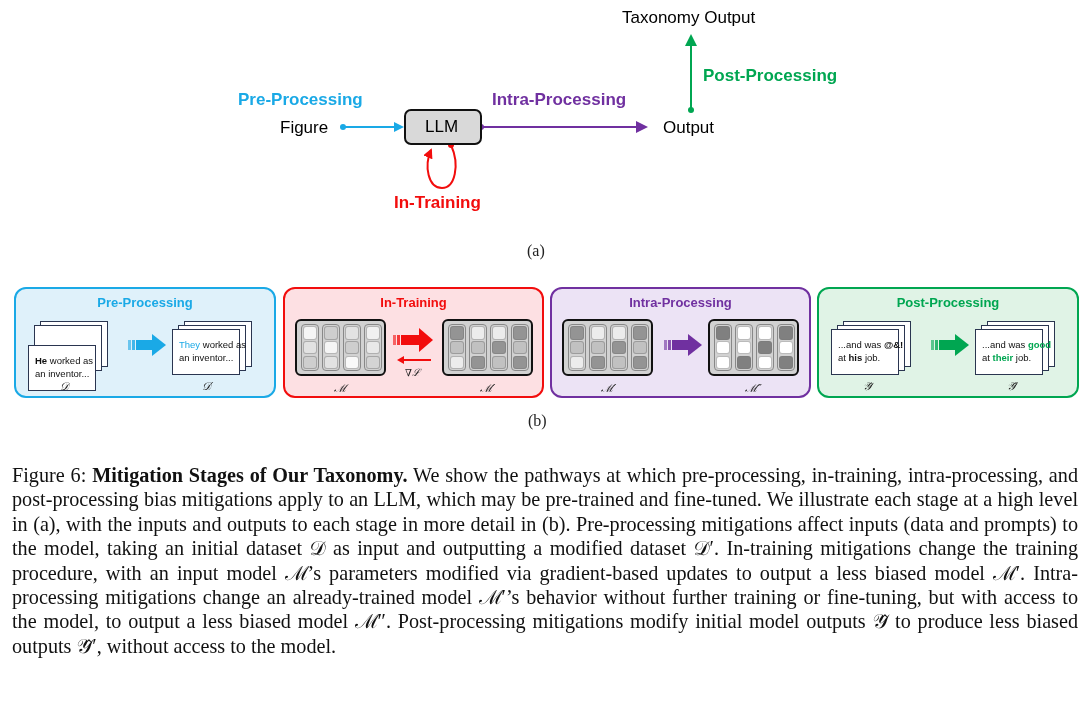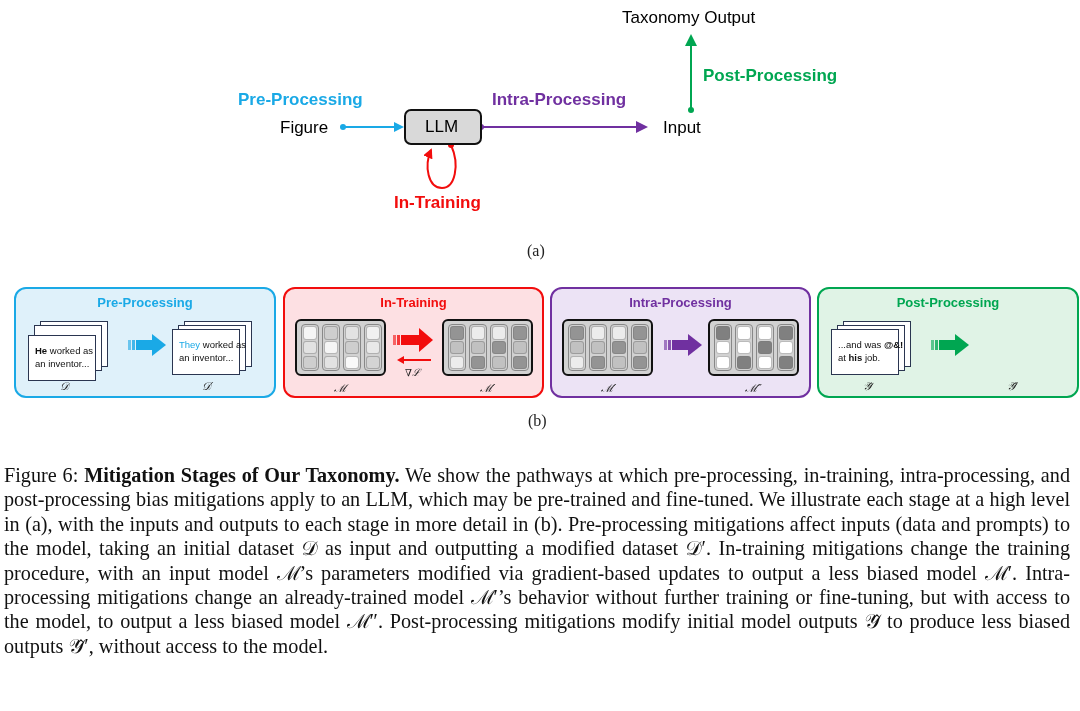--- a/index.html
+++ b/index.html
@@ -1,21 +1,21 @@
 <!DOCTYPE html>
 <html><head>
 <meta charset="utf-8">
 <style>
   html, body { margin:0; padding:0; background:#ffffff; }
   body { width:1080px; height:711px; position:relative; overflow:hidden; font-family:"Liberation Sans", sans-serif; }
   .abs { position:absolute; }
   .lbl { font-family:"Liberation Sans", sans-serif; font-size:17px; color:#000; white-space:nowrap; }
   .bold { font-weight:bold; }
   .sub { font-family:"Liberation Serif", serif; font-size:17px; color:#222; }
-  .caption { position:absolute; left:4px; top:463px; width:1066px; font-family:"Liberation Serif", serif; font-size:20.2px; line-height:24.4px; color:#111; text-align:justify; text-align-last:left; }
+  .caption { position:absolute; left:12px; top:463px; width:1066px; font-family:"Liberation Serif", serif; font-size:20.2px; line-height:24.4px; color:#111; text-align:justify; text-align-last:left; }
   .caption b { font-weight:bold; }
   .panel { position:absolute; top:287px; height:111px; border-radius:12px; border:2px solid; box-sizing:border-box; }
   .panel-title { position:absolute; top:6px; left:0; right:0; text-align:center; font-family:"Liberation Sans", sans-serif; font-weight:bold; font-size:13px; }
   .doc-stack { position:absolute; width:78px; height:60px; }
   .doc-page { position:absolute; width:68px; height:46px; background:#fff; border:1.5px solid #2a3550; box-sizing:border-box; }
   .doc-text { position:absolute; left:6px; top:8px; font-family:"Liberation Sans", sans-serif; font-size:9.5px; line-height:13px; color:#111; white-space:nowrap; }
   .math { position:absolute; font-family:"DejaVu Serif", serif; font-style:italic; font-size:11px; color:#222; }
   .matrix { position:absolute; width:91px; height:57px; border:2px solid #111; border-radius:6px; background:#d2d2d2; box-sizing:border-box; }
   .col { position:absolute; top:3px; width:18px; height:47px; border:1.2px solid #888; border-radius:4px; box-sizing:border-box; }
   .cell { position:absolute; left:1px; width:14px; height:13.5px; border-radius:3px; }
@@ -58,39 +58,39 @@
     <g>
       <circle cx="451" cy="145" r="3" fill="#f20d0d"></circle>
       <path d="M451,145 C460,165 455,188 442,188 C428,188 424,166 431,150" fill="none" stroke="#f20d0d" stroke-width="2" marker-end="url(#ah-red)"></path>
     </g>
 
     <rect x="405" y="110" width="76" height="34" rx="6" ry="6" fill="#d9d9d9" stroke="#111" stroke-width="2"></rect>
   </svg>
 
   <span class="abs lbl" style="left:425px;top:117px">LLM</span>
   <span class="abs lbl" style="left:280px;top:118px">Figure</span>
-  <span class="abs lbl" style="left:663px;top:118px">Input</span>
+  <span class="abs lbl" style="left:663px;top:118px">Output</span>
   <span class="abs lbl" style="left:622px;top:8px">Taxonomy Output</span>
 
   <span class="abs lbl bold" style="left:238px;top:90px;color:#1aa9e6">Pre-Processing</span>
   <span class="abs lbl bold" style="left:492px;top:90px;color:#7030a0">Intra-Processing</span>
   <span class="abs lbl bold" style="left:703px;top:66px;color:#00a651">Post-Processing</span>
   <span class="abs lbl bold" style="left:394px;top:193px;color:#f20d0d">In-Training</span>
 
   <span class="abs sub" style="left:527px;top:242px;font-size:16px">(a)</span>
 </div>
 
 <div>
 
   <div class="panel" id="panel0" style="left:14px;width:262px;background:#dff1fa;border-color:#1aa9e6">
     <div class="panel-title" style="color:#1aa9e6">Pre-Processing</div>
     <div class="doc-stack" style="left:12px;top:32px">
       <div class="doc-page" style="left:12px;top:0"></div>
       <div class="doc-page" style="left:6px;top:4px"></div>
-      <div class="doc-page" style="left:0;top:14px;border-radius:0 0 0 0">
+      <div class="doc-page" style="left:0;top:24px;border-radius:0 0 0 0">
         <div class="doc-text">
           <b>He</b><span> worked as</span><br>
           <span>an inventor...</span>
         </div>
       </div>
     </div>
     <svg class="abs" style="left:112px;top:44px" width="40" height="24">
       <rect x="0" y="7" width="3" height="10" fill="#1aa9e6" opacity="0.6"></rect>
       <rect x="4" y="7" width="3" height="10" fill="#1aa9e6" opacity="0.8"></rect>
       <rect x="8" y="7" width="16" height="10" fill="#1aa9e6"></rect>
@@ -238,20 +238,30 @@
           <span>at </span><b>his</b><span> job.</span>
         </div>
       </div>
     </div>
     <svg class="abs" style="left:112px;top:44px" width="40" height="24">
       <rect x="0" y="7" width="3" height="10" fill="#00a651" opacity="0.6"></rect>
       <rect x="4" y="7" width="3" height="10" fill="#00a651" opacity="0.8"></rect>
       <rect x="8" y="7" width="16" height="10" fill="#00a651"></rect>
       <path d="M24,1 L38,12 L24,23 z" fill="#00a651"></path>
     </svg>
+    <div class="doc-stack" style="left:156px;top:32px">
+      <div class="doc-page" style="left:12px;top:0"></div>
+      <div class="doc-page" style="left:6px;top:4px"></div>
+      <div class="doc-page" style="left:0;top:8px">
+        <div class="doc-text">
+          <span>...and was </span><b style="color:#00a651">good</b><br>
+          <span>at </span><b style="color:#00a651">their</b><span> job.</span>
+        </div>
+      </div>
+    </div>
     <span class="math" style="left:44px;top:91px">𝒴̂</span>
     <span class="math" style="left:188px;top:91px">𝒴̂′</span>
   </div>
 
   <span class="abs sub" style="left:528px;top:412px;font-size:16px">(b)</span>
 </div>
 
 <div class="caption">
   <span>Figure 6:</span>
   <b>Mitigation Stages of Our Taxonomy.</b>

